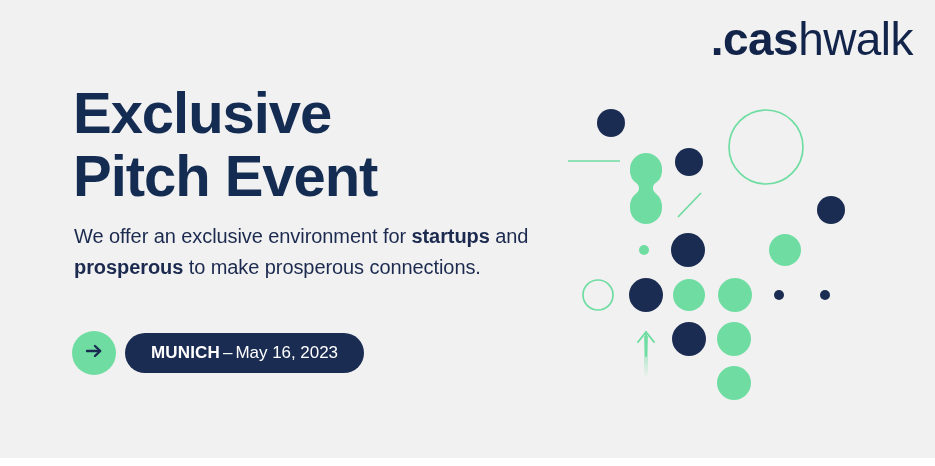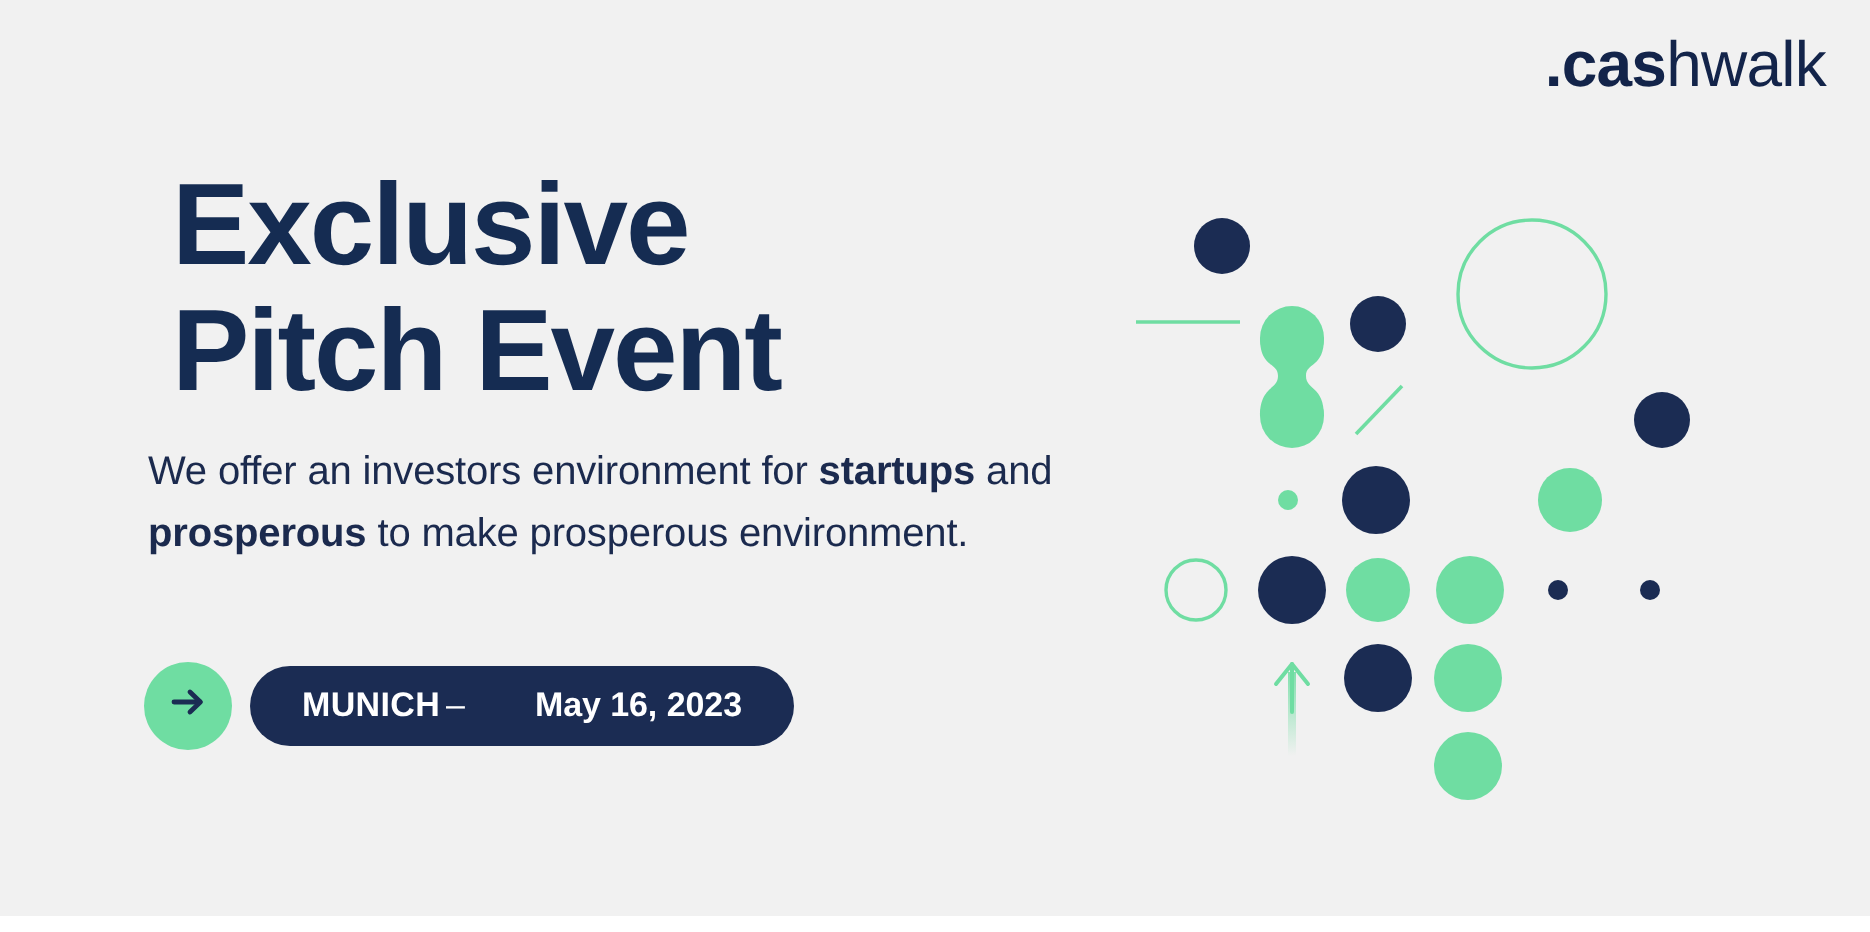--- a/index.html
+++ b/index.html
@@ -23,42 +23,42 @@
 
   
   .logo-block {
     position: absolute;
     top: 16px;
     right: 22px;
     text-align: right;
     line-height: 1;
   }
   .logo-wordmark {
-    font-size: 32px;
+    font-size: 46px;
     letter-spacing: -0.012em;
     color: #13244a;
     white-space: nowrap;
     display: block;
   }
   .logo-wordmark .lw-bold { font-weight: bold; }
   .logo-wordmark .lw-light { font-weight: normal; }
   .logo-tagline {
     display: block;
     margin-top: 8px;
     font-size: 10px;
     font-weight: bold;
     color: #1b2c52;
     letter-spacing: -0.005em;
     white-space: nowrap;
   }
 
   
   .headline {
     position: absolute;
-    left: 86px;
+    left: 73px;
     top: 82px;
     font-size: 58px;
     font-weight: bold;
     line-height: 1.08;
     letter-spacing: -0.018em;
     color: #152c52;
     white-space: pre;
   }
 
   
@@ -105,21 +105,21 @@
     display: flex;
     align-items: center;
     padding: 0 26px;
     font-size: 17px;
     letter-spacing: -0.002em;
     white-space: nowrap;
     cursor: pointer;
   }
   .cta-pill .city { font-weight: bold; letter-spacing: 0.01em; text-align: center; }
   .cta-pill .dash { padding: 0 3px; }
-  .cta-pill .date { font-weight: bold; margin-left: 32px; }
+  .cta-pill .date { font-weight: normal; }
 
   
   .graphic {
     position: absolute;
     left: 548px;
     top: 84px;
     width: 390px;
     height: 330px;
     pointer-events: none;
   }
@@ -139,21 +139,21 @@
 
 <div class="banner">
 
   <div class="logo-block">
     <span class="logo-wordmark"><span class="lw-bold">.cas</span><span class="lw-light">hwalk</span></span>
   </div>
 
   <h1 class="headline"><span>Exclusive</span>
 <span>Pitch Event</span></h1>
 
-  <p class="subtitle"><span>We offer an investors environment for </span><span class="emph">startups</span><span> and </span><span class="emph">prosperous</span><span> to make prosperous environment.</span></p>
+  <p class="subtitle"><span>We offer an exclusive environment for </span><span class="emph">startups</span><span> and </span><span class="emph">prosperous</span><span> to make prosperous connections.</span></p>
 
   <div class="cta-row">
     <div class="cta-arrow-circle">
       <span>
         <svg width="22" height="22" viewBox="0 0 22 22" aria-hidden="true">
           <path d="M4 11 H17" stroke="#1b2c53" stroke-width="2.4" stroke-linecap="round" fill="none"></path>
           <path d="M12 6 L17.2 11 L12 16" stroke="#1b2c53" stroke-width="2.4" stroke-linecap="round" stroke-linejoin="round" fill="none"></path>
         </svg>
       </span>
     </div>

